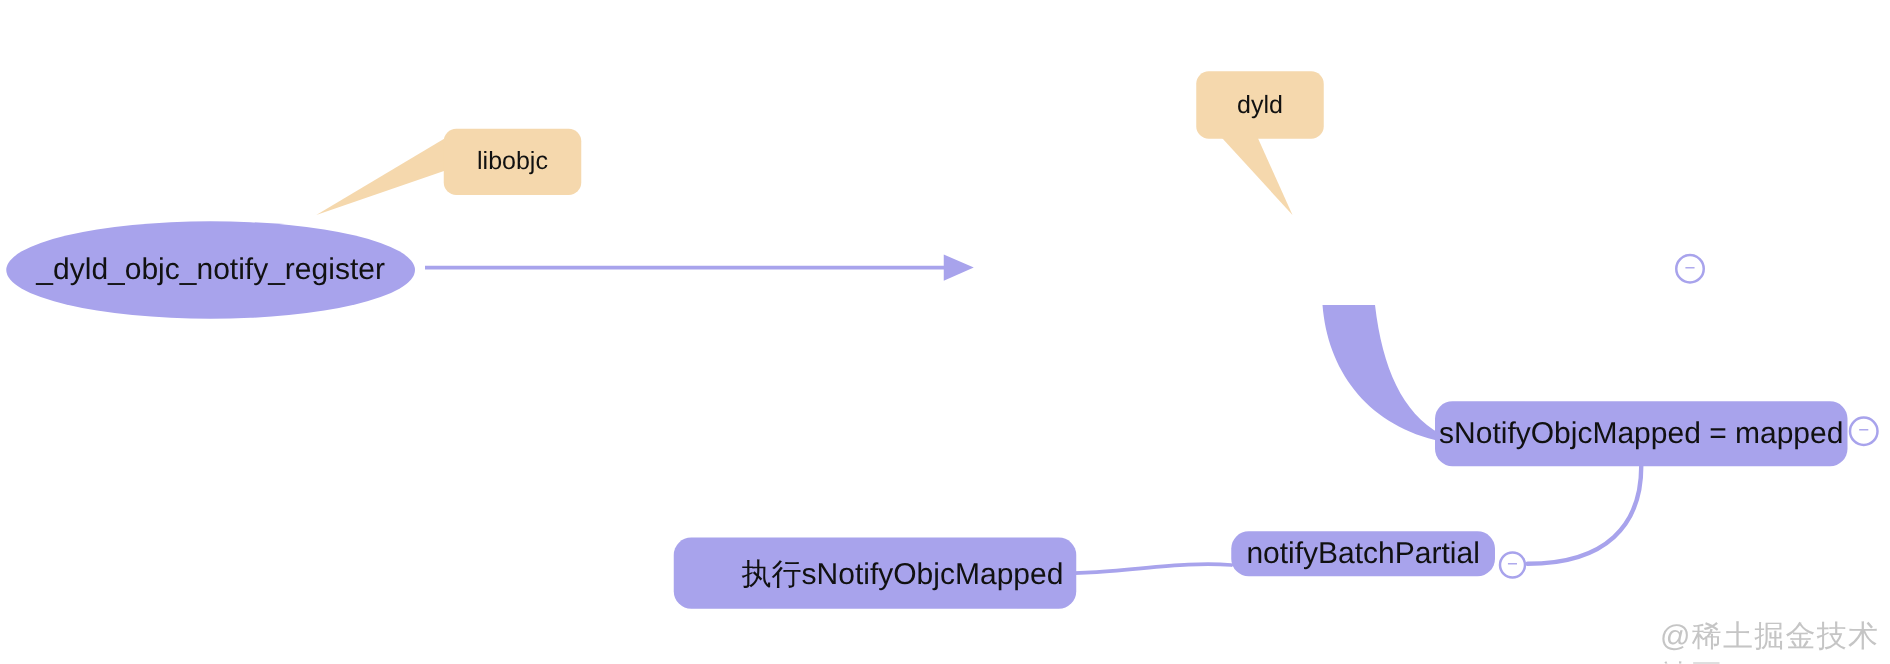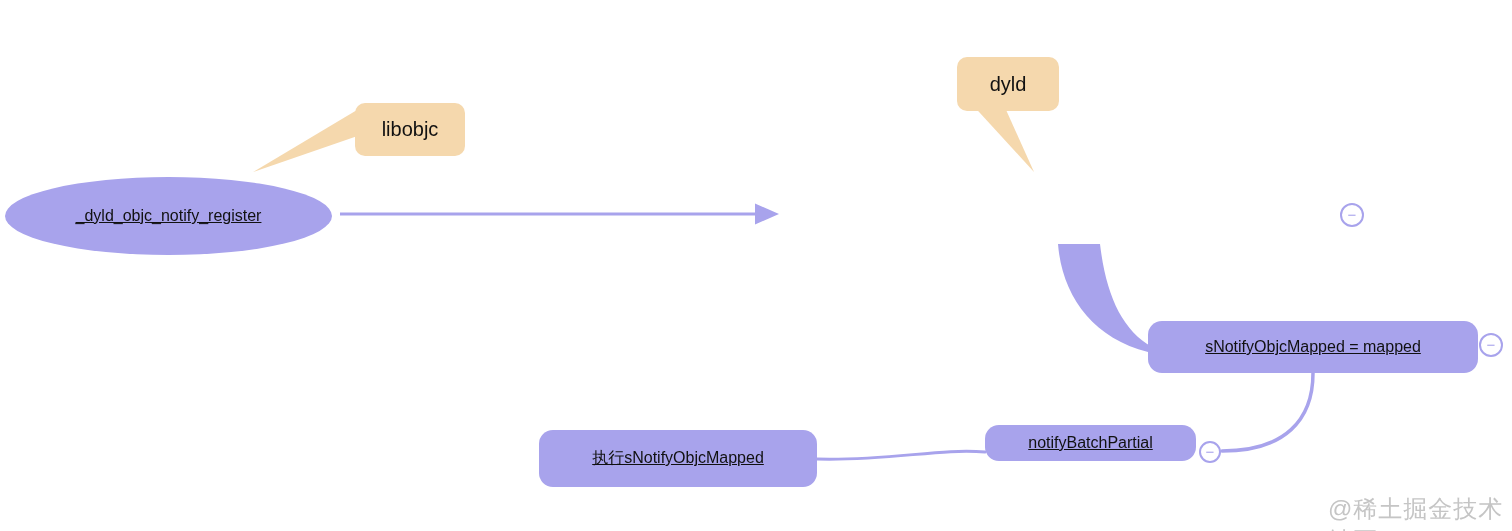--- a/index.html
+++ b/index.html
@@ -22,25 +22,24 @@
     width: 1512px; height: 531px;
     z-index: 1;
   }
   .node {
     position: absolute;
     z-index: 2;
     background: #a8a3ec;
     display: flex;
     align-items: center;
     justify-content: center;
-    font-size: 16px;
+    font-size: 24px;
     color: #111111;
     white-space: nowrap;
     cursor: default;
-    text-decoration: underline;
   }
   .node.ellipse { border-radius: 50%; }
   .node.rounded { border-radius: 14px; }
   .callout {
     position: absolute;
     z-index: 2;
     background: #f5d8ad;
     border-radius: 10px;
     display: flex;
     align-items: center;
@@ -109,21 +108,21 @@
 
 
   <div class="node rounded" style="left:1148px; top:321px; width:330px; height:52px;">
     <span>sNotifyObjcMapped = mapped</span>
   </div>
 
   <div class="node rounded" style="left:985px; top:425px; width:211px; height:36px;">
     <span>notifyBatchPartial</span>
   </div>
 
-  <div class="node rounded" style="left:539px; top:430px; width:278px; height:57px;">
+  <div class="node rounded" style="left:539px; top:430px; width:278px; height:57px;padding-left:44px;">
     <span>执行sNotifyObjcMapped</span>
   </div>
 
   <div class="collapse-btn" style="left:1340px; top:203px; width:24px; height:24px;">−</div>
 
   <div class="collapse-btn" style="left:1479px; top:333px; width:24px; height:24px;">−</div>
 
   <div class="collapse-btn" style="left:1199px; top:441px; width:22px; height:22px;">−</div>
 
   <div class="watermark">@稀土掘金技术社区</div>

